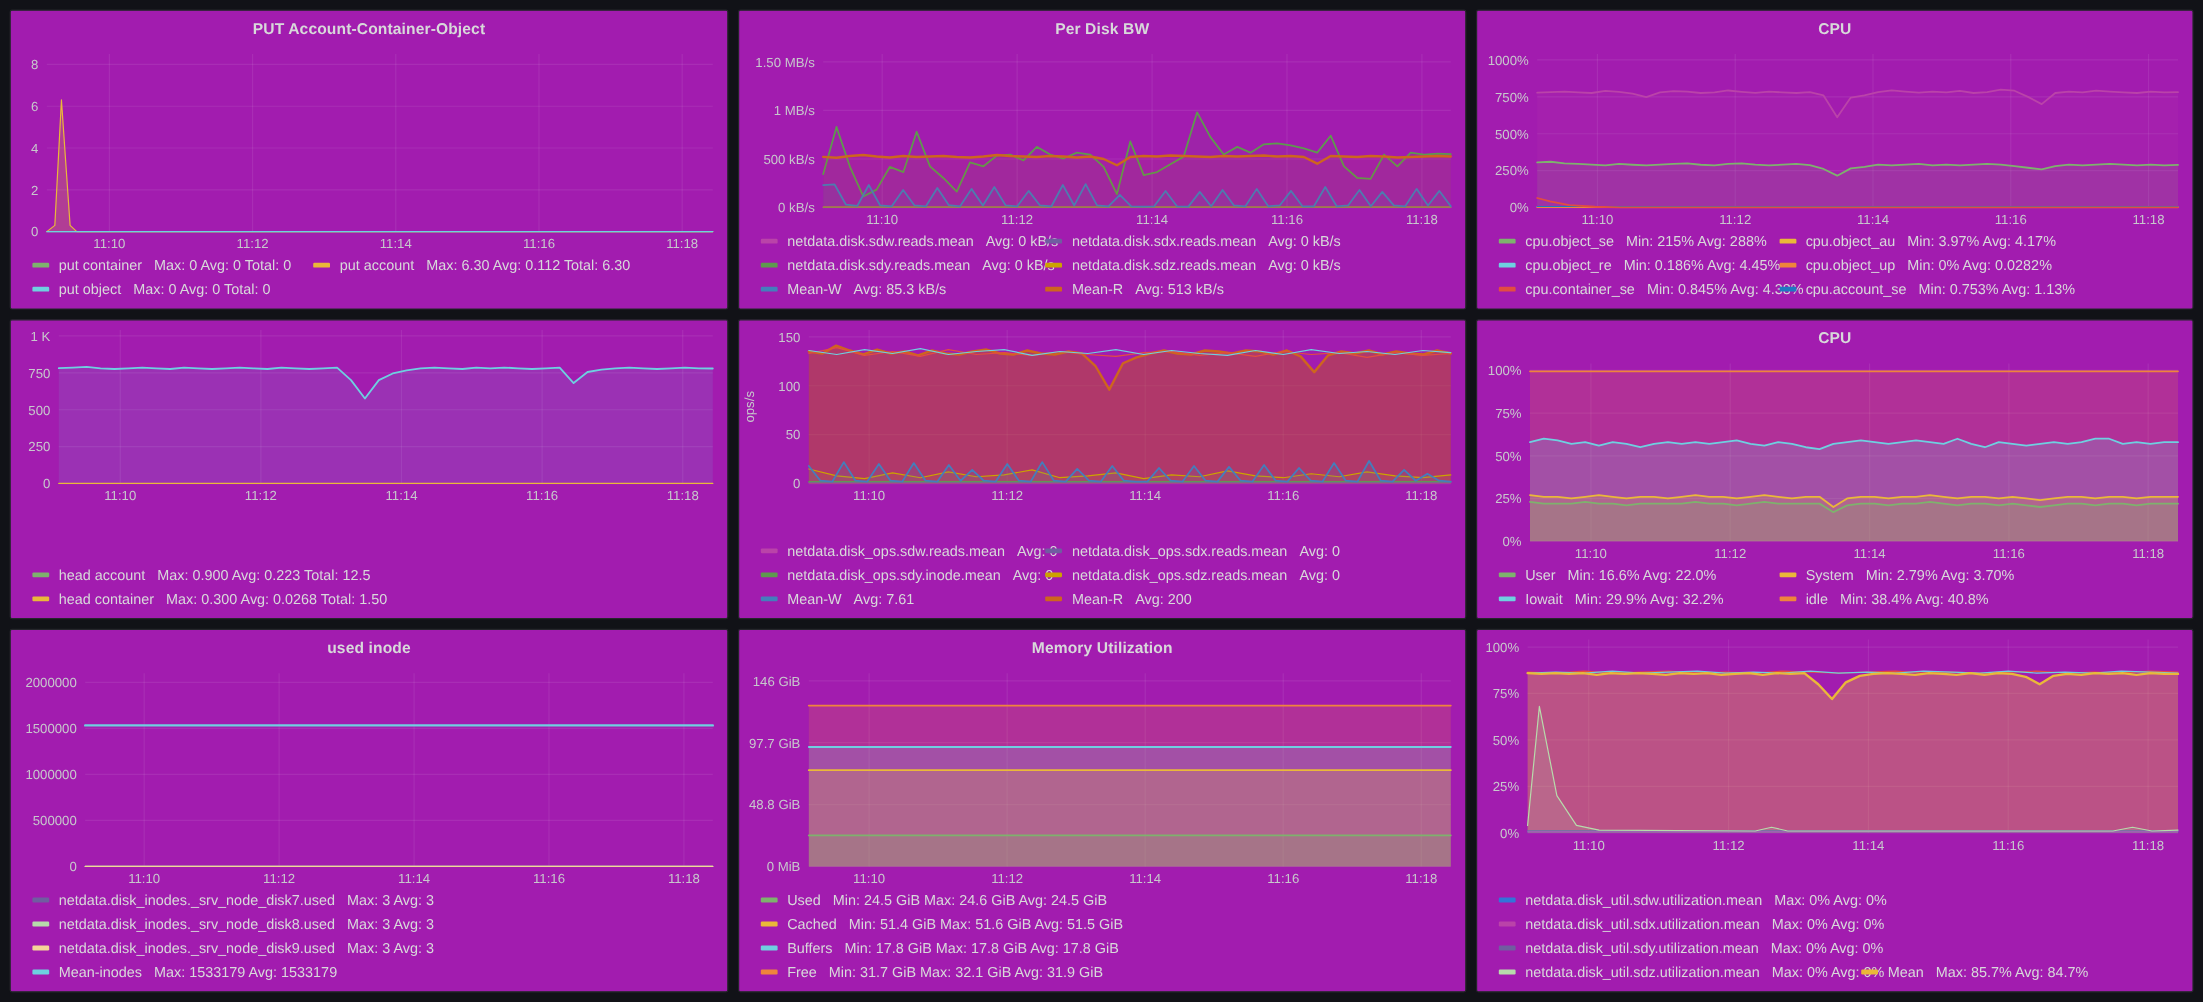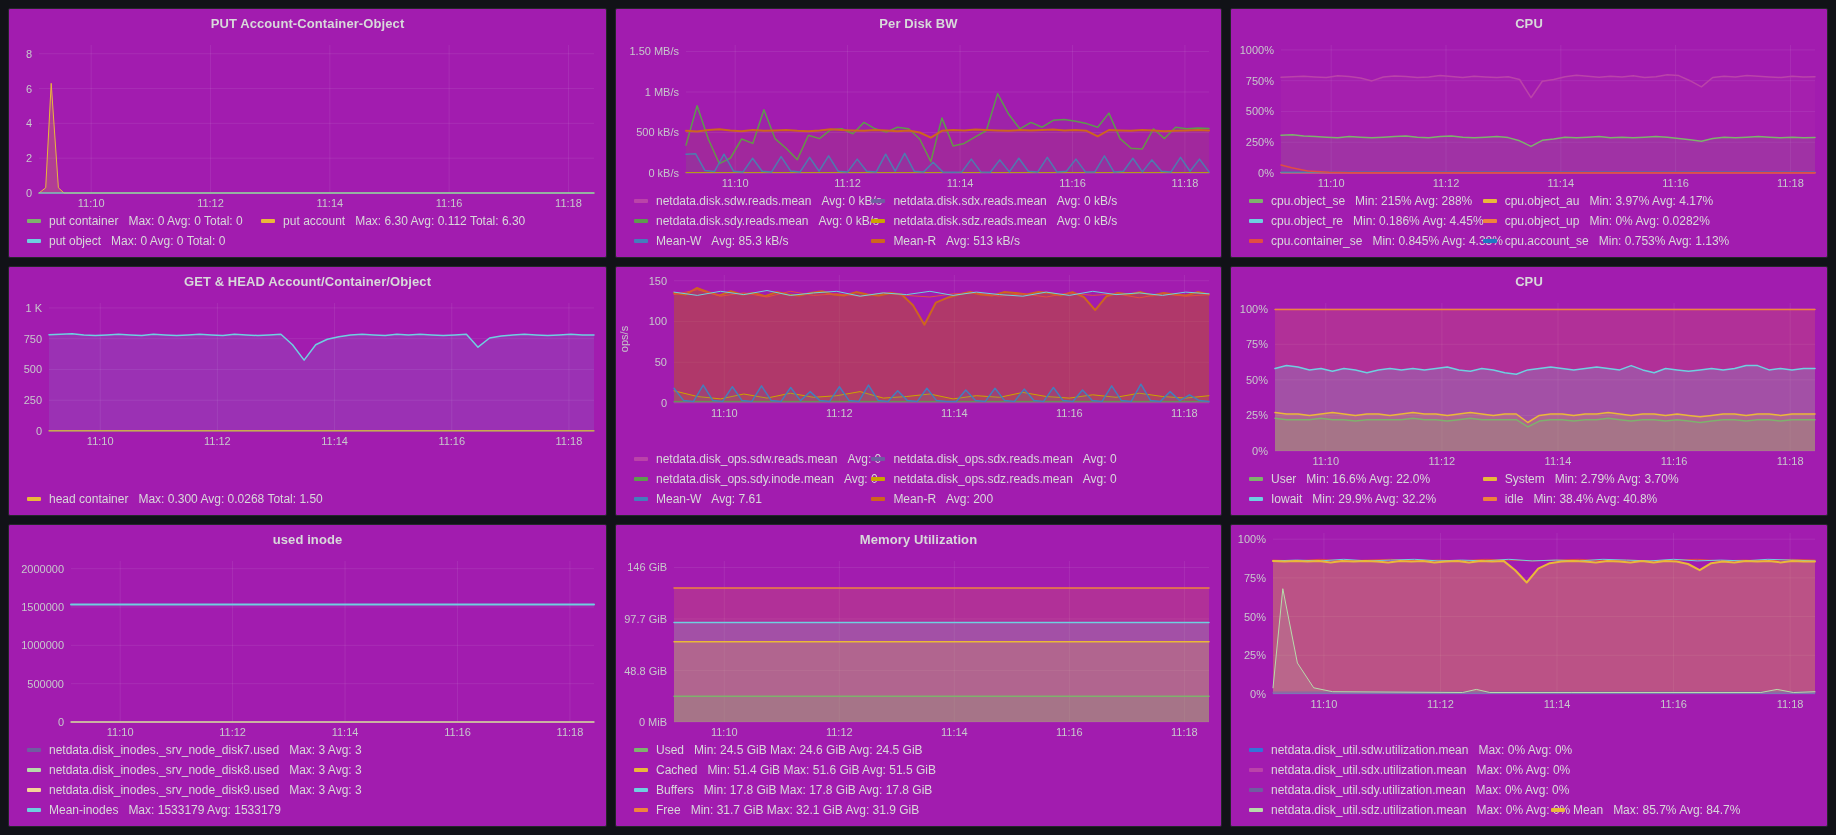--- a/index.html
+++ b/index.html
@@ -225,23 +225,20 @@
           </span>
           <span class="legend-item">
             <i class="swatch" style="background: rgb(31, 120, 193);"></i>
             <span class="lbl">cpu.account_se</span>
             <span class="stats">Min: 0.753%  Avg: 1.13%</span>
           </span>
         </div>
       </div>
   </section>
   <section class="panel">
-    <header class="panel-header">
-      <h2>GET &amp; HEAD Account/Container/Object</h2>
-      </header>
     <div class="chart">
         <svg width="597" height="154" viewBox="0 0 597 154">
           <line x1="91.22999999999999" y1="8" x2="91.22999999999999" y2="136" stroke="rgba(255,255,255,0.08)" stroke-width="1"></line>
           <text x="91.22999999999999" y="150" text-anchor="middle" class="tick">11:10</text>
           <line x1="208.405" y1="8" x2="208.405" y2="136" stroke="rgba(255,255,255,0.08)" stroke-width="1"></line>
           <text x="208.405" y="150" text-anchor="middle" class="tick">11:12</text>
           <line x1="325.58" y1="8" x2="325.58" y2="136" stroke="rgba(255,255,255,0.08)" stroke-width="1"></line>
           <text x="325.58" y="150" text-anchor="middle" class="tick">11:14</text>
           <line x1="442.755" y1="8" x2="442.755" y2="136" stroke="rgba(255,255,255,0.08)" stroke-width="1"></line>
           <text x="442.755" y="150" text-anchor="middle" class="tick">11:16</text>
@@ -257,20 +254,27 @@
           <text x="33" y="47.69230769230769" text-anchor="end" class="tick">750</text>
           <line x1="40" y1="12.92307692307692" x2="585" y2="12.92307692307692" stroke="rgba(255,255,255,0.08)" stroke-width="1"></line>
           <text x="33" y="16.92307692307692" text-anchor="end" class="tick">1 K</text>
           <path d="M40.0 39.8L51.6 39.3L63.2 38.8L74.8 39.9L86.4 40.5L98.0 39.9L109.6 39.3L121.2 39.9L132.8 40.5L144.4 39.3L156.0 39.9L167.6 40.5L179.1 39.9L190.7 39.3L202.3 39.9L213.9 40.5L225.5 39.3L237.1 39.9L248.7 40.5L260.3 39.9L271.9 39.3L283.5 49.8L295.1 65.1L306.7 49.8L318.3 44.2L329.9 41.7L341.5 39.9L353.1 39.3L364.7 39.9L376.3 40.5L387.9 39.3L399.5 39.9L411.1 39.3L422.7 39.9L434.3 40.5L445.9 39.9L457.4 39.3L469.0 52.2L480.6 43.0L492.2 41.1L503.8 39.9L515.4 39.3L527.0 39.9L538.6 40.5L550.2 39.9L561.8 39.3L573.4 39.9L585.0 40.1L585.0 136L40.0 136Z" fill="#6ED0E0" fill-opacity="0.12" stroke="none"></path>
           <path d="M40.0 39.8L51.6 39.3L63.2 38.8L74.8 39.9L86.4 40.5L98.0 39.9L109.6 39.3L121.2 39.9L132.8 40.5L144.4 39.3L156.0 39.9L167.6 40.5L179.1 39.9L190.7 39.3L202.3 39.9L213.9 40.5L225.5 39.3L237.1 39.9L248.7 40.5L260.3 39.9L271.9 39.3L283.5 49.8L295.1 65.1L306.7 49.8L318.3 44.2L329.9 41.7L341.5 39.9L353.1 39.3L364.7 39.9L376.3 40.5L387.9 39.3L399.5 39.9L411.1 39.3L422.7 39.9L434.3 40.5L445.9 39.9L457.4 39.3L469.0 52.2L480.6 43.0L492.2 41.1L503.8 39.9L515.4 39.3L527.0 39.9L538.6 40.5L550.2 39.9L561.8 39.3L573.4 39.9L585.0 40.1" fill="none" stroke="#6ED0E0" stroke-width="1.5" stroke-linejoin="round" stroke-linecap="round"></path>
           <path d="M40.0 135.9L585.0 135.9" fill="none" stroke="#7EB26D" stroke-width="1" stroke-linejoin="round" stroke-linecap="round"></path>
           <path d="M40.0 135.8L585.0 135.8" fill="none" stroke="#EAB839" stroke-width="1" stroke-linejoin="round" stroke-linecap="round"></path>
         </svg>
       </div>
     <div class="legend">
+        <div class="legend-row">
+          <span class="legend-item">
+            <i class="swatch" style="background: rgb(126, 178, 109);"></i>
+            <span class="lbl">head account</span>
+            <span class="stats">Max: 0.900  Avg: 0.223  Total: 12.5</span>
+          </span>
+        </div>
         <div class="legend-row">
           <span class="legend-item">
             <i class="swatch" style="background: rgb(234, 184, 57);"></i>
             <span class="lbl">head container</span>
             <span class="stats">Max: 0.300  Avg: 0.0268  Total: 1.50</span>
           </span>
         </div>
       </div>
   </section>
   <section class="panel">

